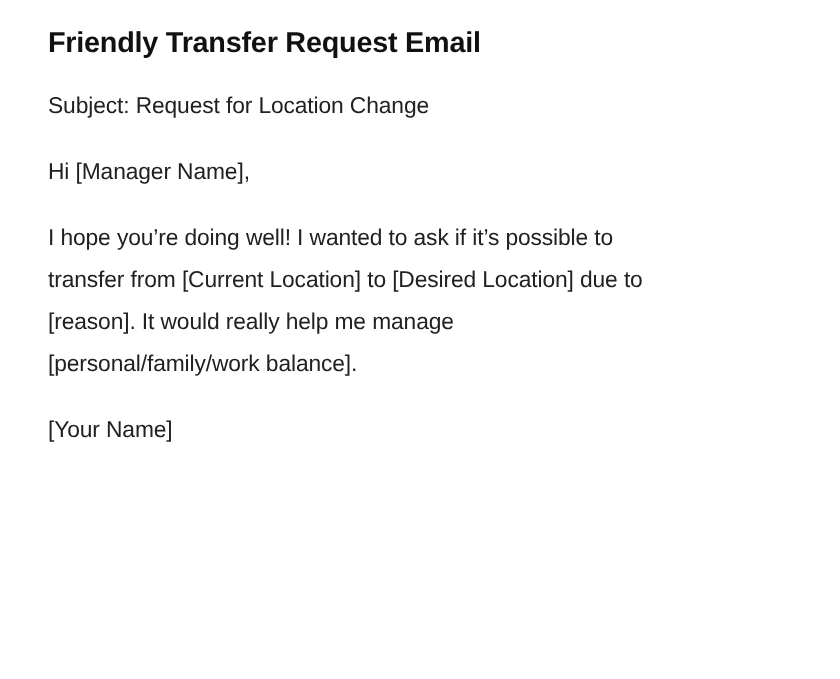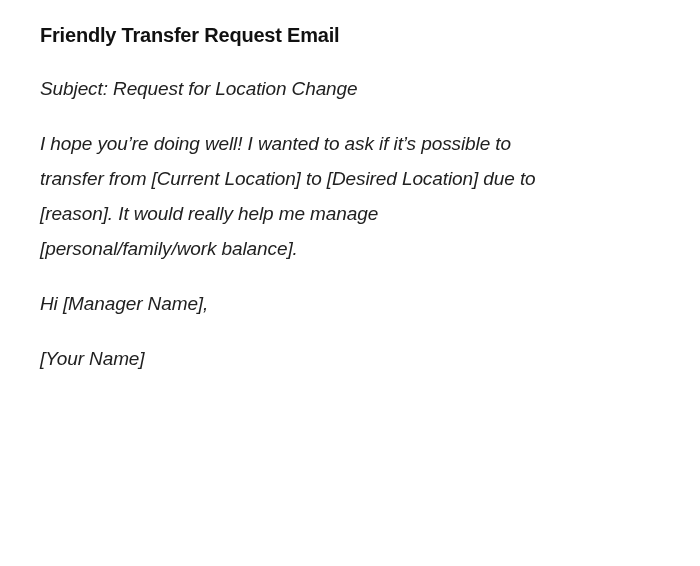--- a/index.html
+++ b/index.html
@@ -11,60 +11,59 @@
     width: 700px;
     height: 566px;
     overflow: hidden;
     font-family: "Liberation Sans", sans-serif;
   }
   .doc {
     padding: 21px 40px 0 40px;
   }
   .doc-title {
     margin: 0 0 21px 0;
-    font-size: 20px;
+    font-size: 24px;
     line-height: 29px;
     font-weight: 700;
     letter-spacing: -0.2px;
     color: #111111;
   }
   .para {
     margin: 0 0 20px 0;
     font-size: 19px;
     line-height: 35px;
     font-weight: 400;
     letter-spacing: -0.1px;
     color: #212121;
-    font-style: italic;
   }
   .text-line {
     display: block;
     white-space: pre;
   }
 </style>
 </head>
 <body>
 
 <div class="doc">
 
   <h1 class="doc-title">Friendly Transfer Request Email</h1>
 
   <p class="para">
     <span class="text-line">Subject: Request for Location Change</span>
   </p>
 
   <p class="para">
+    <span class="text-line">Hi [Manager Name],</span>
+  </p>
+
+  <p class="para">
     <span class="text-line">I hope you’re doing well! I wanted to ask if it’s possible to</span>
     <span class="text-line">transfer from [Current Location] to [Desired Location] due to</span>
     <span class="text-line">[reason]. It would really help me manage</span>
     <span class="text-line">[personal/family/work balance].</span>
-  </p>
-
-  <p class="para">
-    <span class="text-line">Hi [Manager Name],</span>
   </p>
 
 
 
   <p class="para">
     <span class="text-line">[Your Name]</span>
   </p>
 
 </div>
 

